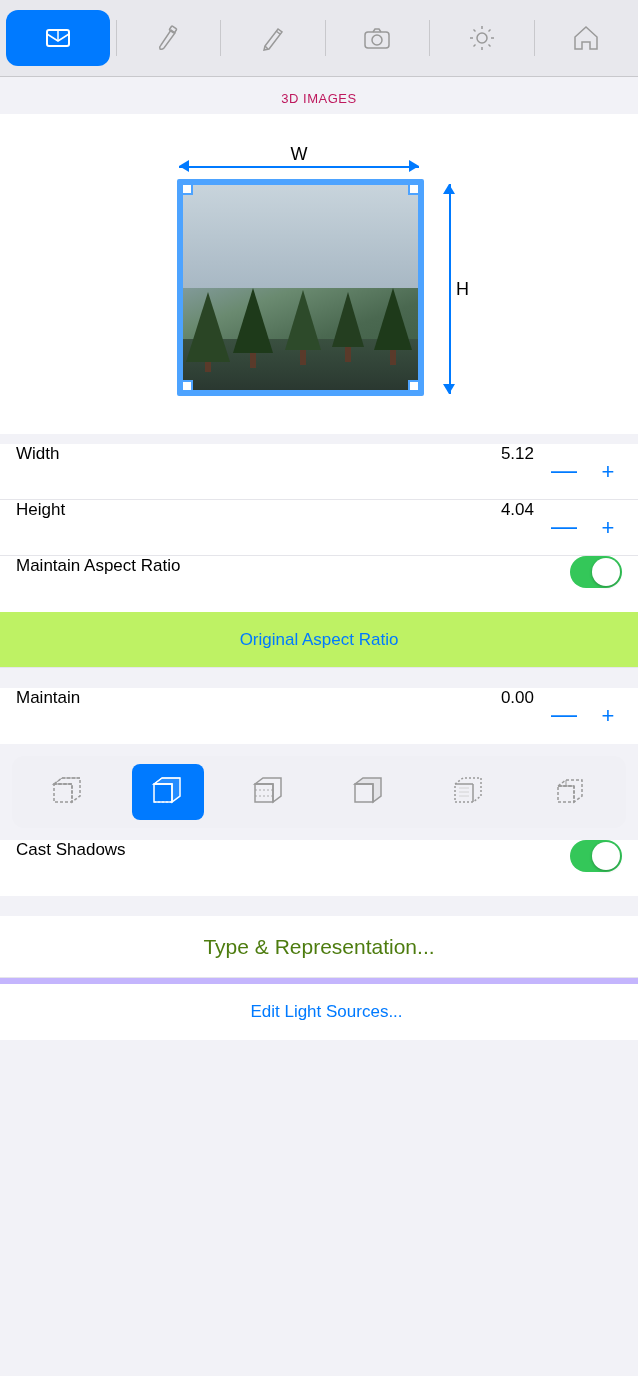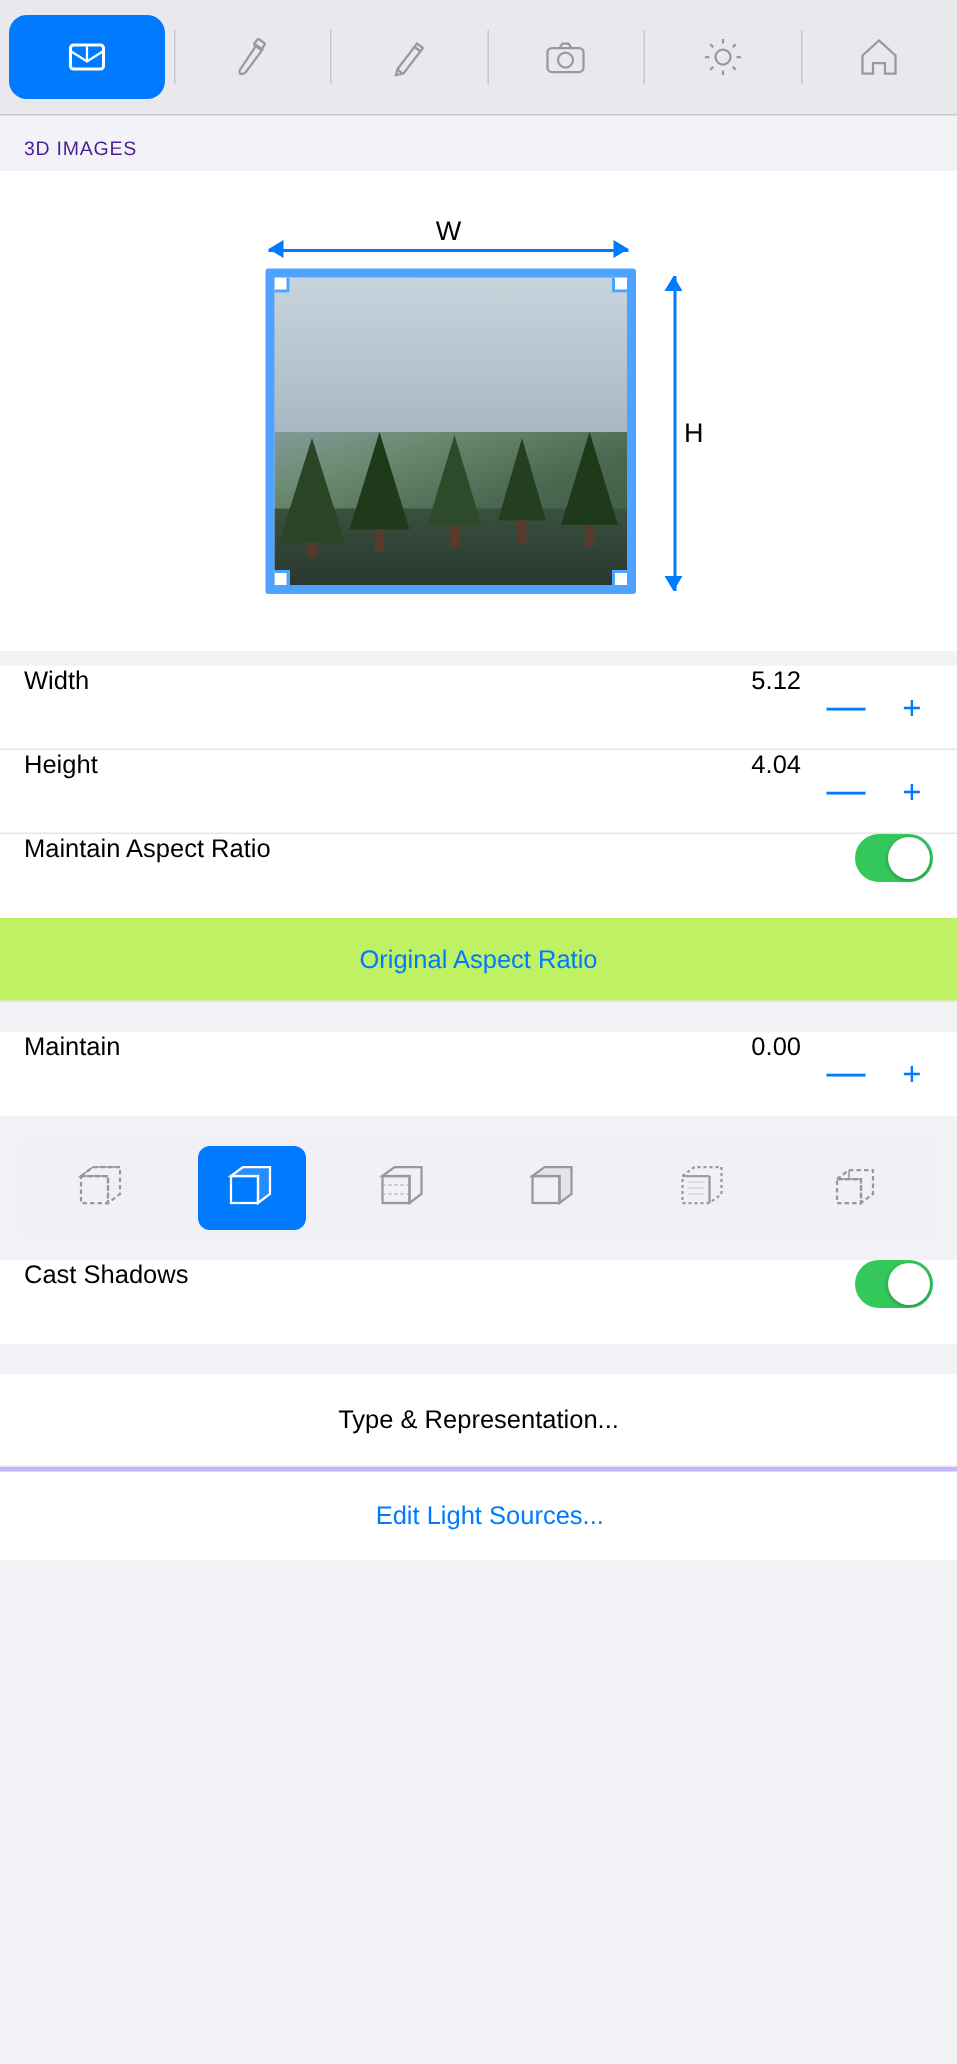--- a/index.html
+++ b/index.html
@@ -45,24 +45,25 @@
     }
     .toolbar-icon svg {
       width: 30px;
       height: 30px;
     }
 
     
     .section-label {
       padding: 14px 16px 8px 16px;
       font-size: 13px;
-      color: #4c1d95;
+      color: #be185d;
       font-weight: 400;
       letter-spacing: 0.5px;
       text-transform: uppercase;
+      text-align: center;
     }
 
     
     .preview-area {
       background: #fff;
       margin: 0;
       padding: 30px 20px 30px 20px;
       display: flex;
       align-items: center;
       justify-content: center;
@@ -586,18 +587,18 @@
     <div class="toggle">
       <div class="toggle-knob"></div>
     </div>
   </div>
 </div>
 
 <div class="divider-section"></div>
 
 <div class="form-section">
   <div class="link-btn">
-    <span style="font-size:17px; color:#000000; cursor:pointer;">Type &amp; Representation...</span>
-  </div>
-  <div class="link-btn" style="border-top: 3px solid #c4b5fd; padding-left: 15px;">
+    <span style="font-size:21px; color:#4d7c0f; cursor:pointer;">Type &amp; Representation...</span>
+  </div>
+  <div class="link-btn" style="border-top: 6px solid #c4b5fd; padding-left: 15px;">
     <span style="font-size:17px; color:#007aff; cursor:pointer;">Edit Light Sources...</span>
   </div>
 </div>
 
 </body></html>

